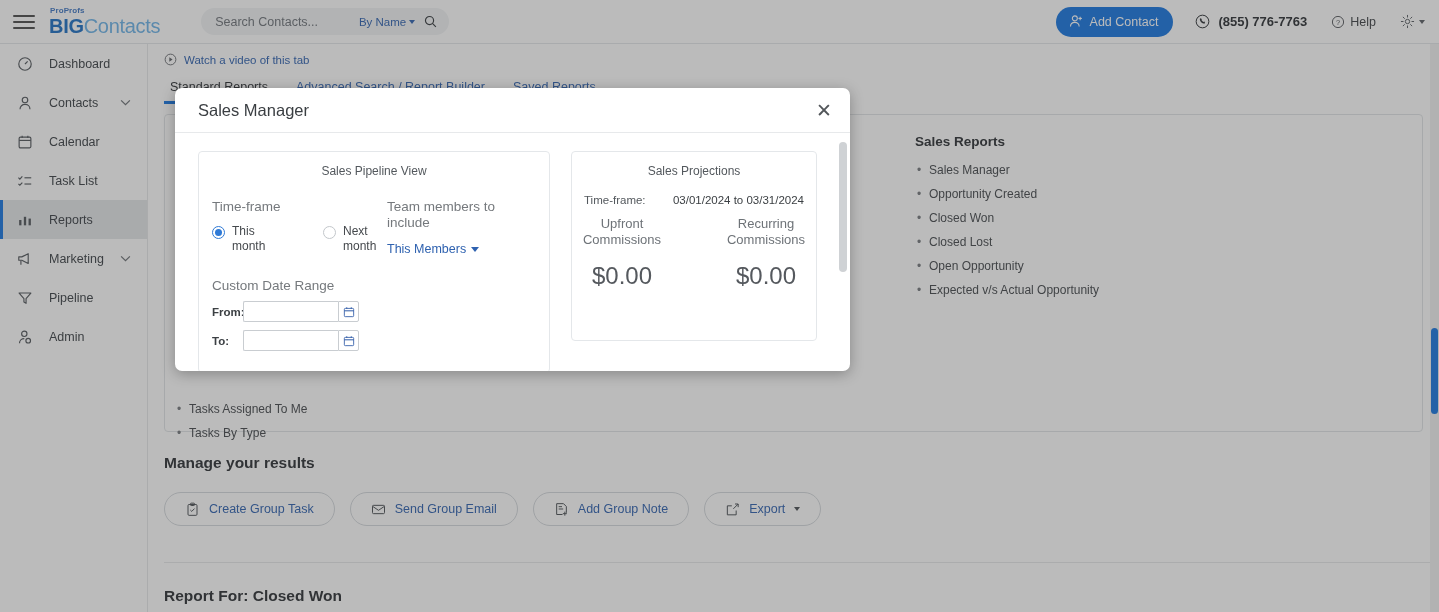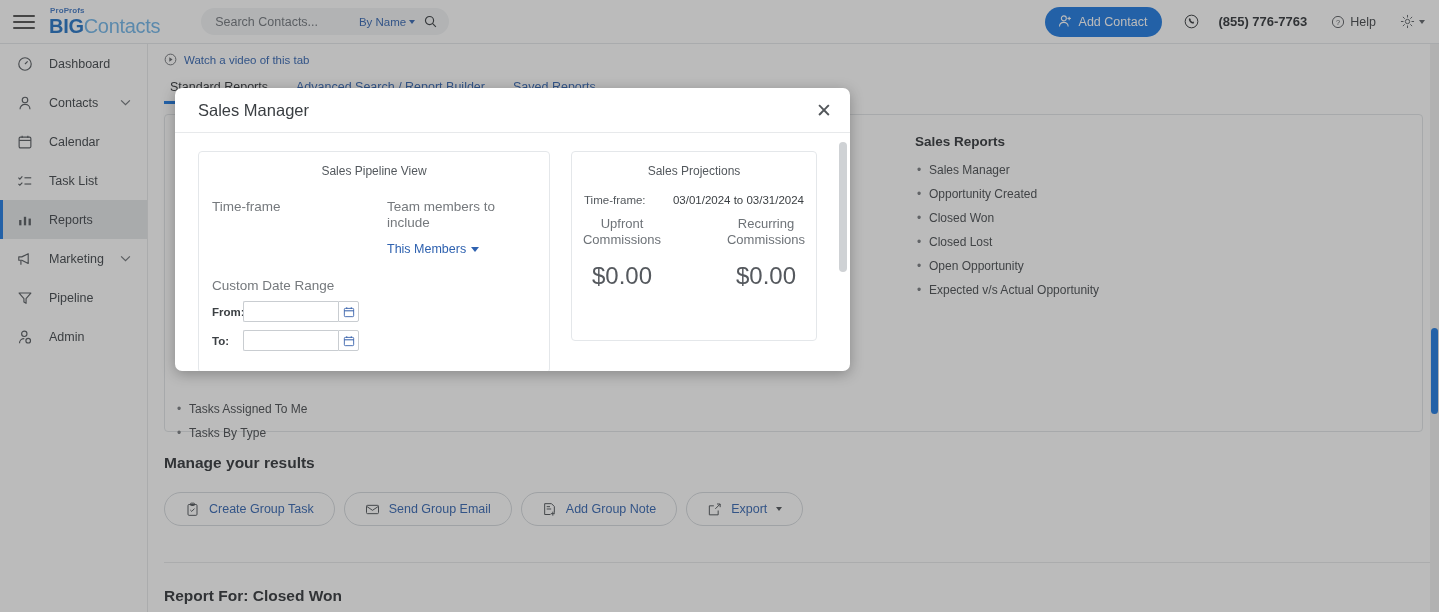--- a/index.html
+++ b/index.html
@@ -46,21 +46,21 @@
   .caret-down { width: 0; height: 0; border-left: 3.5px solid transparent;
     border-right: 3.5px solid transparent; border-top: 4px solid currentColor; }
   .searchbox .mag { margin-left: 9px; color: #33373b; display: flex; cursor: pointer; }
 
   .topright { margin-left: auto; display: flex; align-items: center; padding-right: 14px; gap: 0; }
   .add-contact {
     background: #1675e0; color: #fff; border: none; border-radius: 16px;
     height: 30px; padding: 0 15px 0 13px; font-size: 12.5px;
     font-family: inherit; display: flex; align-items: center; gap: 6px; cursor: pointer; text-align: center;
   }
-  .phone { display: flex; align-items: center; gap: 19px; margin-left: 22px;
+  .phone { display: flex; align-items: center; gap: 8px; margin-left: 22px;
     font-size: 13px; font-weight: bold; color: #2b2f33; cursor: pointer; }
   .help { display: flex; align-items: center; gap: 5px; margin-left: 24px;
     font-size: 12.5px; color: #3c4044; cursor: pointer; }
   .gear-wrap { display: flex; align-items: center; gap: 4px; margin-left: 24px;
     color: #5a5f64; cursor: pointer; }
 
   
   .sidebar {
     position: absolute; top: 44px; left: 0; width: 148px; height: 568px;
     background: #ffffff; border-right: 1px solid #e6e8ea; z-index: 10;
@@ -95,21 +95,21 @@
            background:#fff; height: 318px; position: relative; }
   .col { position: absolute; }
   .col h3 { font-size: 13.5px; color: #2b2f33; font-weight: bold; margin-bottom: 9px; }
   .col ul { list-style: none; }
   .col li { font-size: 12px; color: #44484c; padding: 5px 0 5px 14px;
             position: relative; cursor: pointer; }
   .col li::before { content:"•"; position:absolute; left:2px; color:#75797d; }
 
   .mng { margin: 22px 12px 0 16px; }
   .mng h2 { font-size: 15.5px; color: #2b2f33; font-weight: bold; }
-  .mng-row { display: flex; gap: 9px; margin-top: 20px; }
+  .mng-row { display: flex; gap: 15px; margin-top: 20px; }
   .pill { height: 34px; border: 1px solid #d5d9dd; border-radius: 18px;
     display: flex; align-items: center; gap: 9px; padding: 0 20px;
     font-size: 12.5px; color: #2f62b0; background: #fff; cursor: pointer;
     font-family: inherit; }
   .pill .ico { display: flex; color: #4a4f54; }
 
   .report-for { margin: 36px 0 0 16px; border-top: 1px solid #e6e8ea; padding-top: 24px; }
   .report-for h2 { font-size: 15.5px; color: #2b2f33; font-weight: bold; }
 
   
@@ -473,20 +473,30 @@
       <button class="modal-close">✕</button>
     </div>
 
     <div class="modal-body">
 
       <div class="card card-left">
         <div class="card-title">Sales Pipeline View</div>
 
         <div style="position:absolute; left:13px; top:47px; width:160px;">
           <div class="fld-label">Time-frame</div>
+          <div class="radio-row">
+            <label class="radio on">
+              <span class="dot"></span>
+              <span class="txt">This month</span>
+            </label>
+            <label class="radio">
+              <span class="dot"></span>
+              <span class="txt">Next month</span>
+            </label>
+          </div>
         </div>
 
         <div style="position:absolute; left:188px; top:47px; width:150px;">
           <div class="fld-label" style="line-height:16px;">Team members to include</div>
           <div class="teamlink">
             <span>This Members</span>
             <span class="chev-sm"></span>
           </div>
         </div>
 

